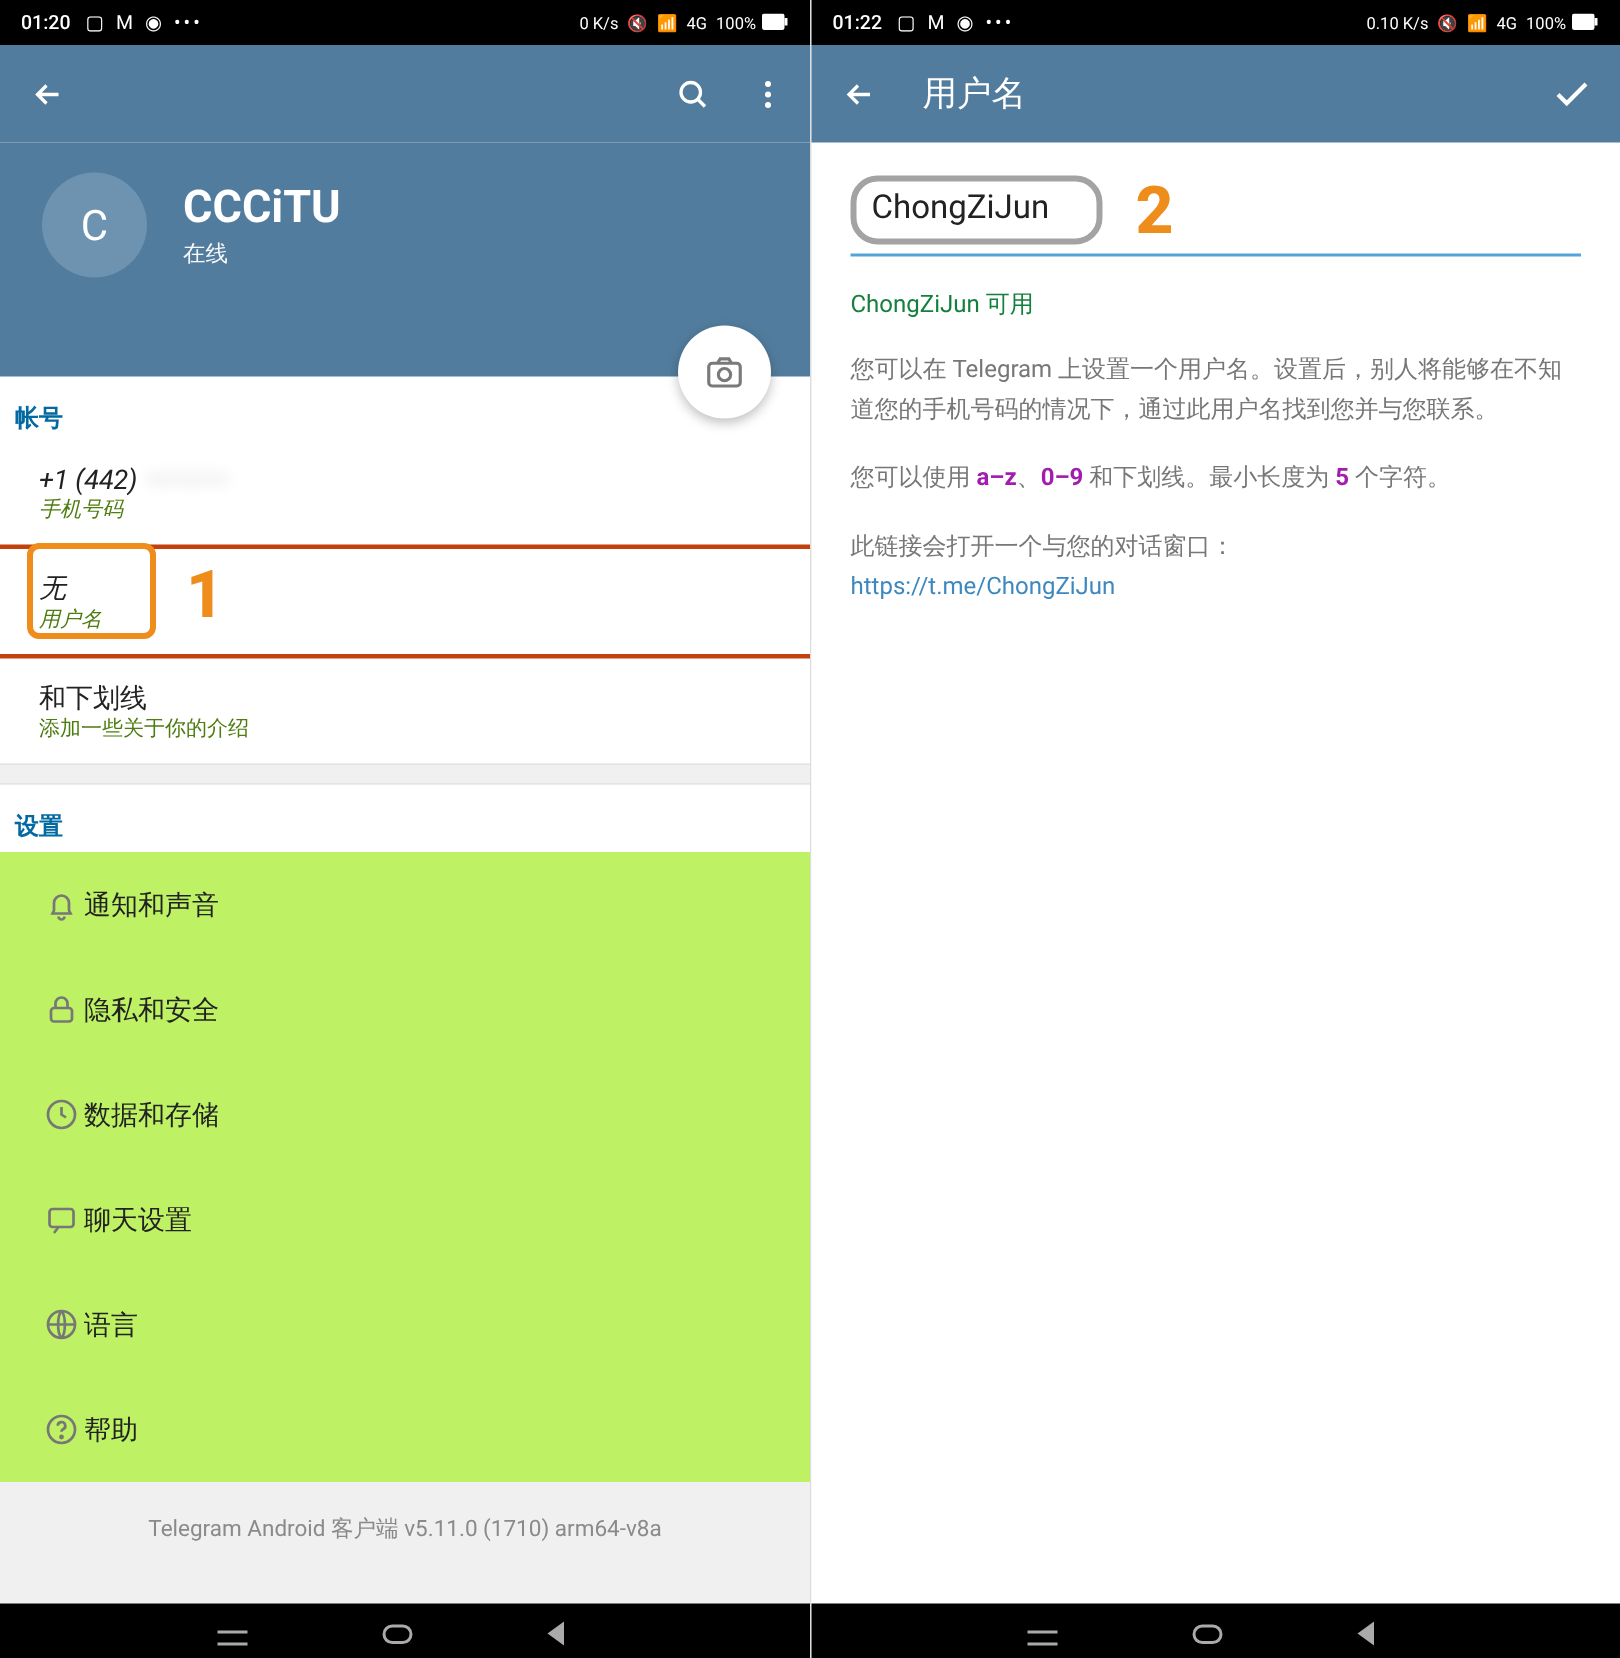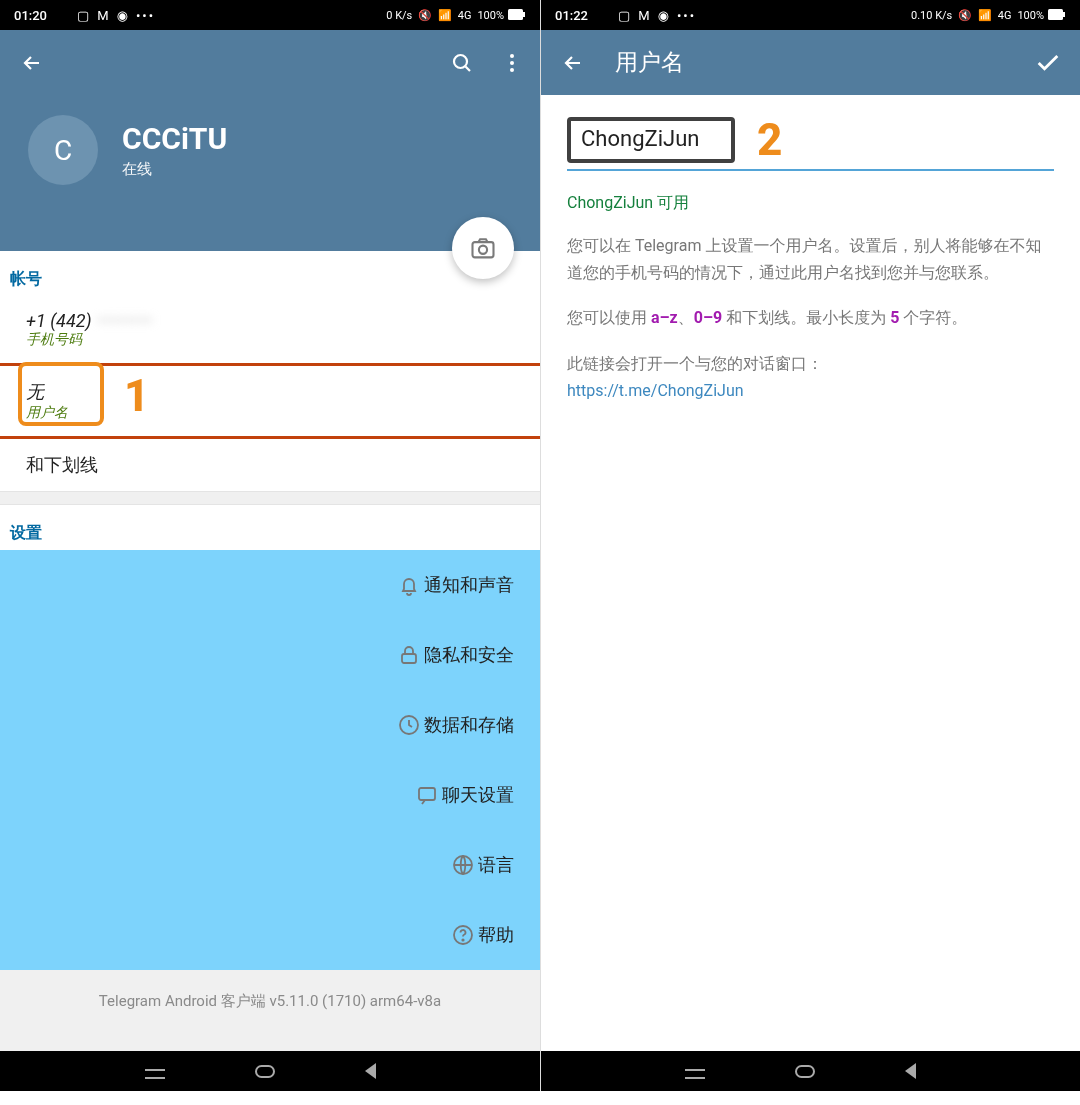--- a/index.html
+++ b/index.html
@@ -2,21 +2,21 @@
 <html><head>
   <meta charset="utf-8">
   <style>
     * { margin: 0; padding: 0; box-sizing: border-box; font-family: -apple-system, "Segoe UI", Roboto, sans-serif; }
     body { width: 1080px; display: flex; background: #fff; }
     .phone { width: 540px; background: #fff; display: flex; flex-direction: column; }
     .phone.right { border-left: 1px solid #ddd; }
 
     .statusbar {
       height: 30px; background: #000; color: #fff;
-      display: flex; align-items: center; padding: 0 14px; font-size: 13px; gap: 20px;
+      display: flex; align-items: center; padding: 0 14px; font-size: 13px;
     }
     .statusbar .time { font-weight: 500; margin-right: 10px; }
     .statusbar .sb-icons { display: flex; align-items: center; gap: 8px; }
     .statusbar .spacer { flex: 1; }
     .statusbar .right-ic { display: flex; align-items: center; gap: 6px; font-size: 11px; }
     .statusbar .batt { display:inline-flex; gap:4px; }
     .dots { letter-spacing: 2px; }
 
     .headerbar {
       height: 65px; background: #527c9d; color: #fff;
@@ -53,41 +53,41 @@
     .list-item .primary { font-size: 18px; color: #222; }
     .list-item .secondary { font-size: 14px; color: #4d7c0f; margin-top: 0; }
     .list-item.div { border-bottom: 3px solid #c2410c; font-style: italic; }
     .phoneval { font-size: 18px; color: #222; display: flex; align-items:center; gap:6px;}
     .blur { filter: blur(5px); color:#bbb; letter-spacing:1px; }
 
     .gray-block { background: #f0f0f0; height: 14px; border-top:1px solid #e4e4e4; border-bottom:1px solid #e4e4e4;}
 
     .settings-row {
       display: flex; align-items: center; 
-      padding: 20px 26px; background: #7dd3fc; justify-content: flex-end;
+      padding: 20px 26px; background: #bef264;
     }
     .settings-row .label { font-size: 18px; color: #222; }
     .settings-row .ico { width: 30px; height: 30px; color:#777; display:flex; align-items:center; justify-content:center; }
 
     .ver-footer {
       background: #f0f0f0; padding: 22px 10px 40px; text-align: center;
       font-size: 15px; color: #8a8a8a;
     }
 
     .navbar { height: 40px; background: #000; display:flex; justify-content:center; align-items:center; gap:90px; }
     .nav-dot, .nav-line, .nav-back { color:#aaa; }
     .nav-line { width:20px; height:2px; background:#aaa; }
     .nav-oval { width:20px; height:13px; border:2px solid #aaa; border-radius:7px; }
     .nav-chev { width:0; height:0; border-top:8px solid transparent; border-bottom:8px solid transparent; border-right:11px solid #aaa; }
 
     
     .user-content { padding: 22px 26px; }
     .input-flex { display: flex; align-items: center; gap: 22px; }
     .input-wrap {
-      border: 4px solid #404040; border-radius: 4px; padding: 5px 10px 8px;
+      border: 4px solid #a3a3a3; border-radius: 18px; padding: 5px 10px 8px;
       flex: 0 0 auto;
     }
     .user-input {
       border: none; outline: none; font-size: 22px; width: 140px; color: #222;
     }
     .input-underline { height:2px; background:#54a4d7; margin-top: 6px; }
     .annot-num {
       font-size: 44px; font-weight: 800; color: #ee8c1c; line-height:1;
     }
     .avail { color:#15803d; font-size: 16px; margin-top: 22px; }
@@ -189,20 +189,21 @@
     <div class="list-item div">
       <div class="primary">无</div>
       <div class="secondary">用户名</div>
     </div>
     <div class="hi-box"></div>
     <div class="hi-num">1</div>
   </div>
 
   <div class="list-item">
     <div class="primary">和下划线</div>
+    <div class="secondary">添加一些关于你的介绍</div>
   </div>
 
   <div class="gray-block"></div>
 
   <div class="section-title">设置</div>
 
   <div class="settings-row">
     <span class="ico">
         <svg width="24" height="24" viewBox="0 0 24 24" fill="none" stroke="#777" stroke-width="1.8">
           <path d="M6 18h12l-1-2v-5a5 5 0 0 0-10 0v5l-1 2zM10 20a2 2 0 0 0 4 0"></path>

